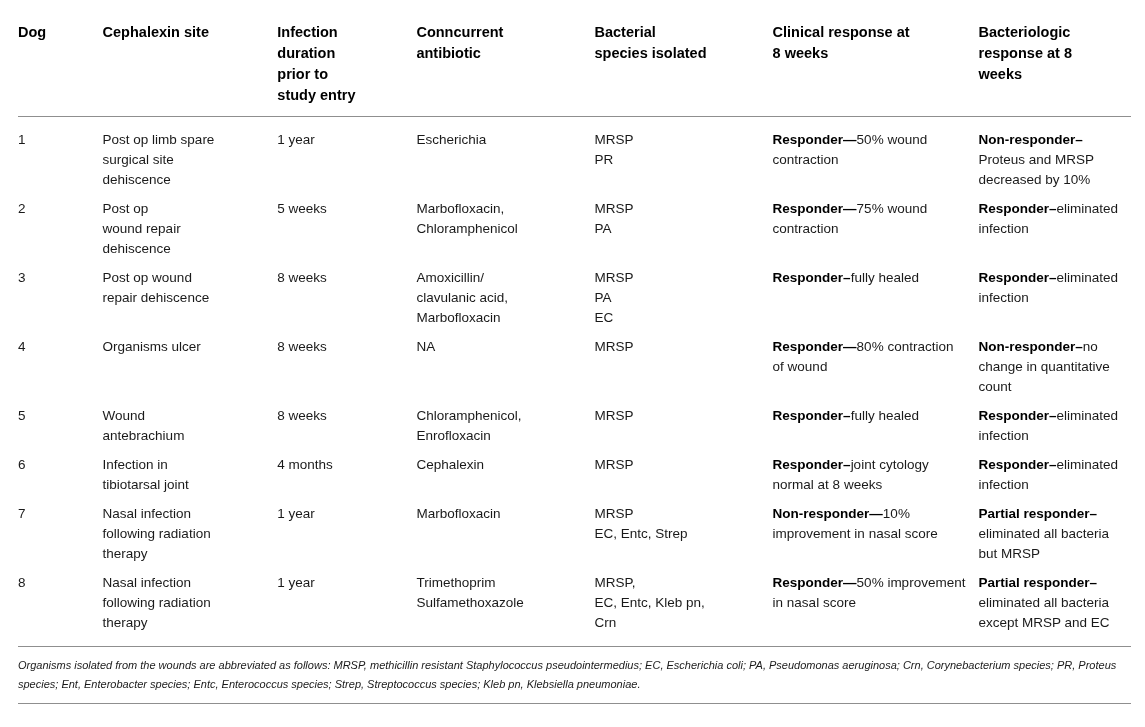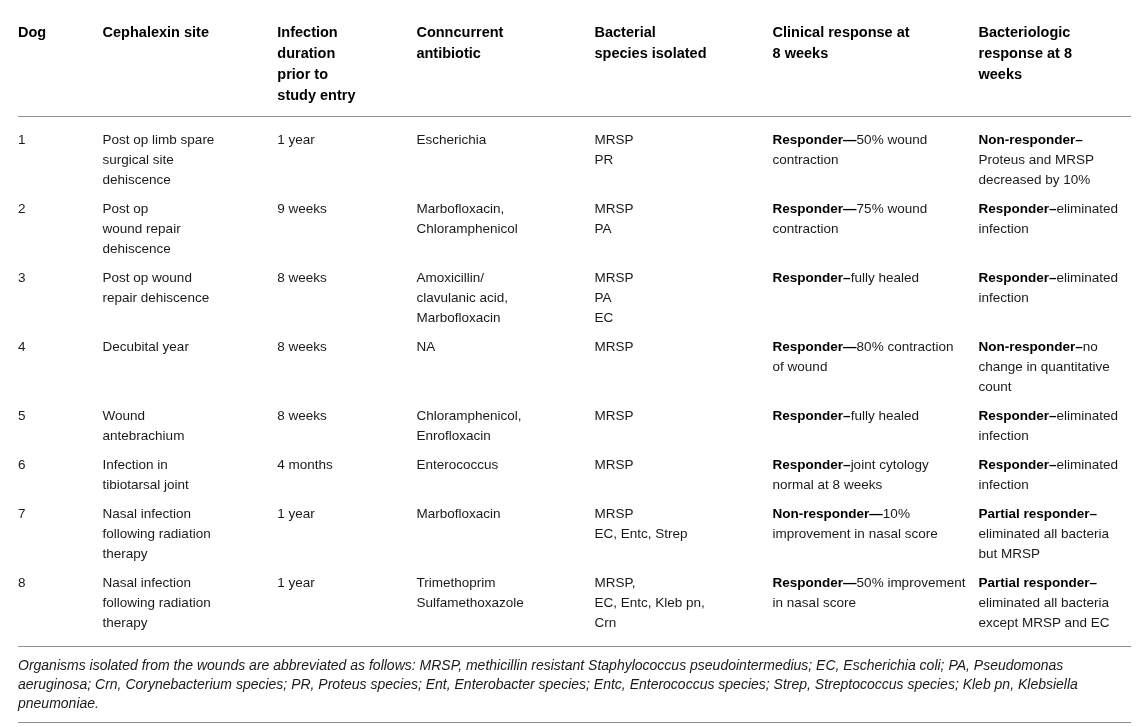--- a/index.html
+++ b/index.html
@@ -44,21 +44,21 @@
     border-bottom: 1px solid #8f8f8f;
   }
   tbody tr:first-child td { padding-top: 13px; }
   tbody tr:last-child td {
     border-bottom: 1px solid #8f8f8f;
     padding-bottom: 13px;
   }
   td b { font-weight: bold; color: #000000; text-align: right; }
   .footnote {
     font-style: italic;
-    font-size: 14px;
+    font-size: 11px;
     line-height: 19px;
     padding: 9px 0 9px;
     border-bottom: 1px solid #8f8f8f;
     color: #1a1a1a;
   }
 </style>
 </head>
 <body>
 
 <div class="page">
@@ -89,58 +89,58 @@
           <td>Post op limb spare<br>surgical site<br>dehiscence</td>
           <td>1 year</td>
           <td>Escherichia</td>
           <td>MRSP<br>PR</td>
           <td><b>Responder—</b>50% wound contraction</td>
           <td><b>Non-responder–</b>Proteus and MRSP decreased by 10%</td>
         </tr>
         <tr>
           <td>2</td>
           <td>Post op<br>wound repair<br>dehiscence</td>
-          <td>9 weeks</td>
+          <td>5 weeks</td>
           <td>Marbofloxacin,<br>Chloramphenicol</td>
           <td>MRSP<br>PA</td>
           <td><b>Responder—</b>75% wound contraction</td>
           <td><b>Responder–</b>eliminated infection</td>
         </tr>
         <tr>
           <td>3</td>
           <td>Post op wound<br>repair dehiscence</td>
           <td>8 weeks</td>
           <td>Amoxicillin/<br>clavulanic acid,<br>Marbofloxacin</td>
           <td>MRSP<br>PA<br>EC</td>
           <td><b>Responder–</b>fully healed</td>
           <td><b>Responder–</b>eliminated infection</td>
         </tr>
         <tr>
           <td>4</td>
-          <td>Decubital year</td>
+          <td>Organisms ulcer</td>
           <td>8 weeks</td>
           <td>NA</td>
           <td>MRSP</td>
           <td><b>Responder—</b>80% contraction of wound</td>
           <td><b>Non-responder–</b>no change in quantitative count</td>
         </tr>
         <tr>
           <td>5</td>
           <td>Wound<br>antebrachium</td>
           <td>8 weeks</td>
           <td>Chloramphenicol,<br>Enrofloxacin</td>
           <td>MRSP</td>
           <td><b>Responder–</b>fully healed</td>
           <td><b>Responder–</b>eliminated infection</td>
         </tr>
         <tr>
           <td>6</td>
           <td>Infection in<br>tibiotarsal joint</td>
           <td>4 months</td>
-          <td>Enterococcus</td>
+          <td>Cephalexin</td>
           <td>MRSP</td>
           <td><b>Responder–</b>joint cytology normal at 8 weeks</td>
           <td><b>Responder–</b>eliminated infection</td>
         </tr>
         <tr>
           <td>7</td>
           <td>Nasal infection<br>following radiation<br>therapy</td>
           <td>1 year</td>
           <td>Marbofloxacin</td>
           <td>MRSP<br>EC, Entc, Strep</td>

